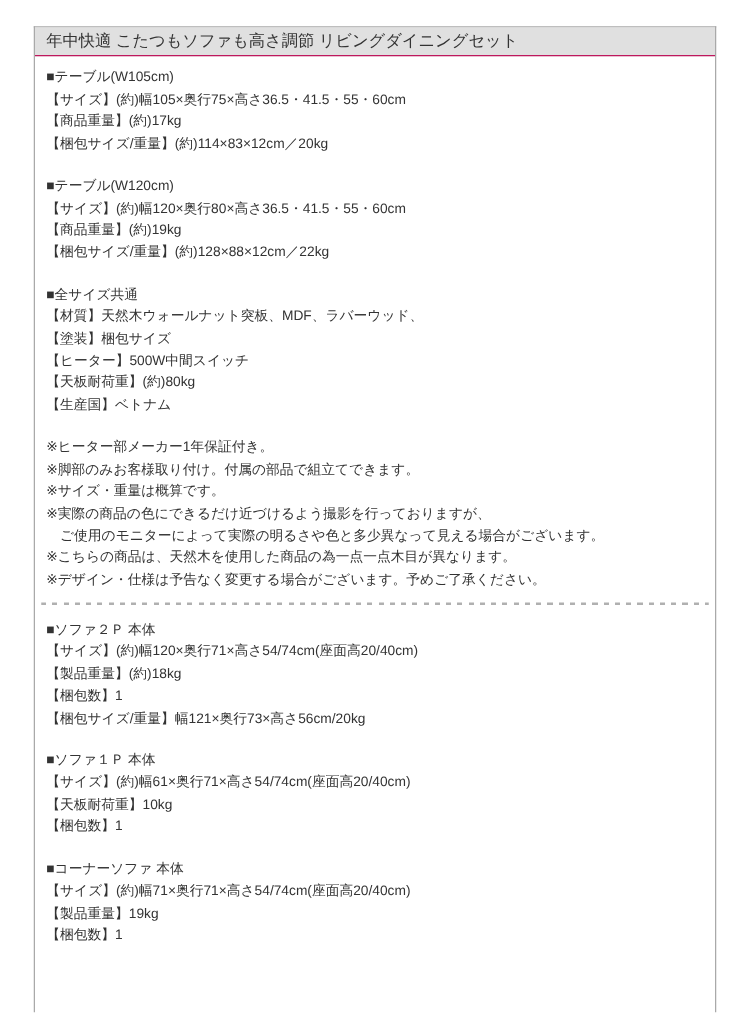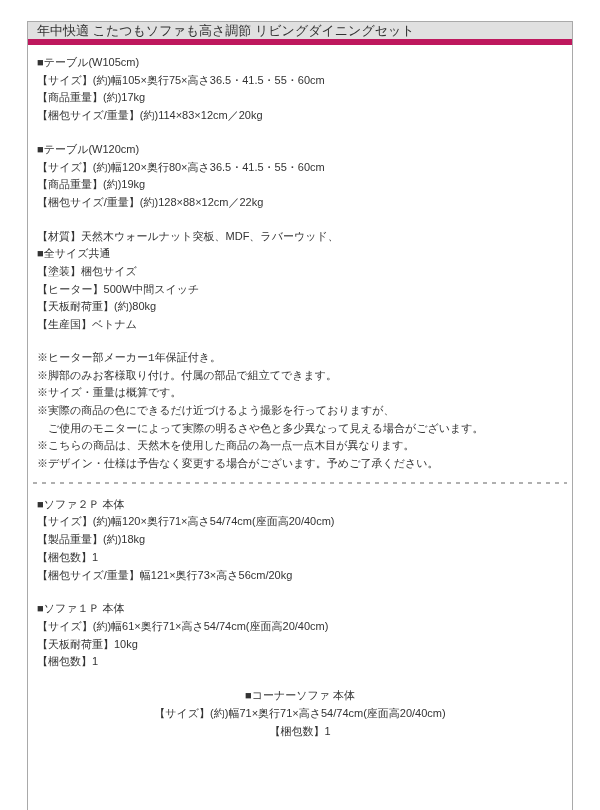--- a/index.html
+++ b/index.html
@@ -17,34 +17,34 @@
     position: absolute;
     left: 27px; top: 21px;
     width: 546px; height: 789px;
     border: 1px solid #a9a9a9;
     border-bottom: none;
     background: #ffffff;
   }
   .panel-header {
     height: 23px;
     background: #e0e0e0;
-    border-bottom: 6px solid #be185d;
+    border-bottom: 1px solid #be185d;
     display: flex;
     align-items: center;
     padding: 0 9px;
     font-size: 13px;
   }
   .panel-body {
     padding: 9px 9px 0 9px;
     font-size: 11px;
     line-height: 17.7px;
   }
   .section { margin-bottom: 16px; }
-  .section.last { margin-bottom: 0; text-align: center; }
-  .notes { margin-bottom: 0; font-family: Liberation Mono, monospace; }
+  .section.last { margin-bottom: 0; }
+  .notes { margin-bottom: 0; }
   .line { white-space: pre-wrap; }
   .divider {
     height: 2px;
     margin: 8px -4px 12px -4px;
     background: repeating-linear-gradient(to right, #b0b0b0 0 4px, transparent 4px 9px);
   }
 </style>
 </head>
 <body>
 
@@ -62,22 +62,22 @@
     </div>
 
     <div class="section">
       <div class="line">■テーブル(W120cm)</div>
       <div class="line">【サイズ】(約)幅120×奥行80×高さ36.5・41.5・55・60cm</div>
       <div class="line">【商品重量】(約)19kg</div>
       <div class="line">【梱包サイズ/重量】(約)128×88×12cm／22kg</div>
     </div>
 
     <div class="section">
+      <div class="line">■全サイズ共通</div>
       <div class="line">【材質】天然木ウォールナット突板、MDF、ラバーウッド、</div>
-      <div class="line">■全サイズ共通</div>
       <div class="line">【塗装】梱包サイズ</div>
       <div class="line">【ヒーター】500W中間スイッチ</div>
       <div class="line">【天板耐荷重】(約)80kg</div>
       <div class="line">【生産国】ベトナム</div>
     </div>
 
     <div class="section notes">
       <div class="line">※ヒーター部メーカー1年保証付き。</div>
       <div class="line">※脚部のみお客様取り付け。付属の部品で組立てできます。</div>
       <div class="line">※サイズ・重量は概算です。</div>
@@ -100,18 +100,19 @@
     <div class="section">
       <div class="line">■ソファ１Ｐ 本体</div>
       <div class="line">【サイズ】(約)幅61×奥行71×高さ54/74cm(座面高20/40cm)</div>
       <div class="line">【天板耐荷重】10kg</div>
       <div class="line">【梱包数】1</div>
     </div>
 
     <div class="section last">
       <div class="line">■コーナーソファ 本体</div>
       <div class="line">【サイズ】(約)幅71×奥行71×高さ54/74cm(座面高20/40cm)</div>
+      <div class="line">【製品重量】19kg</div>
       <div class="line">【梱包数】1</div>
 
     </div>
 
   </div>
 </div>
 
 </body></html>

